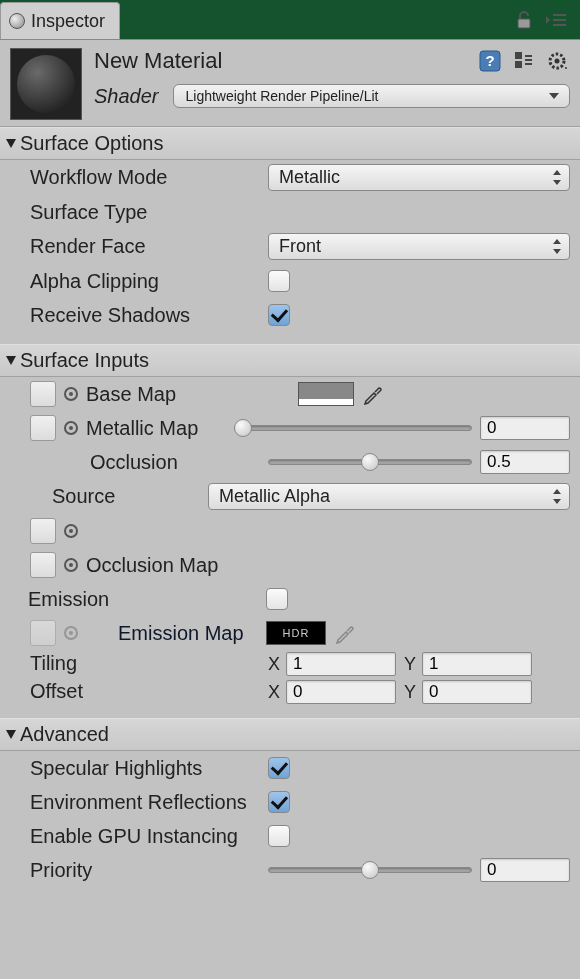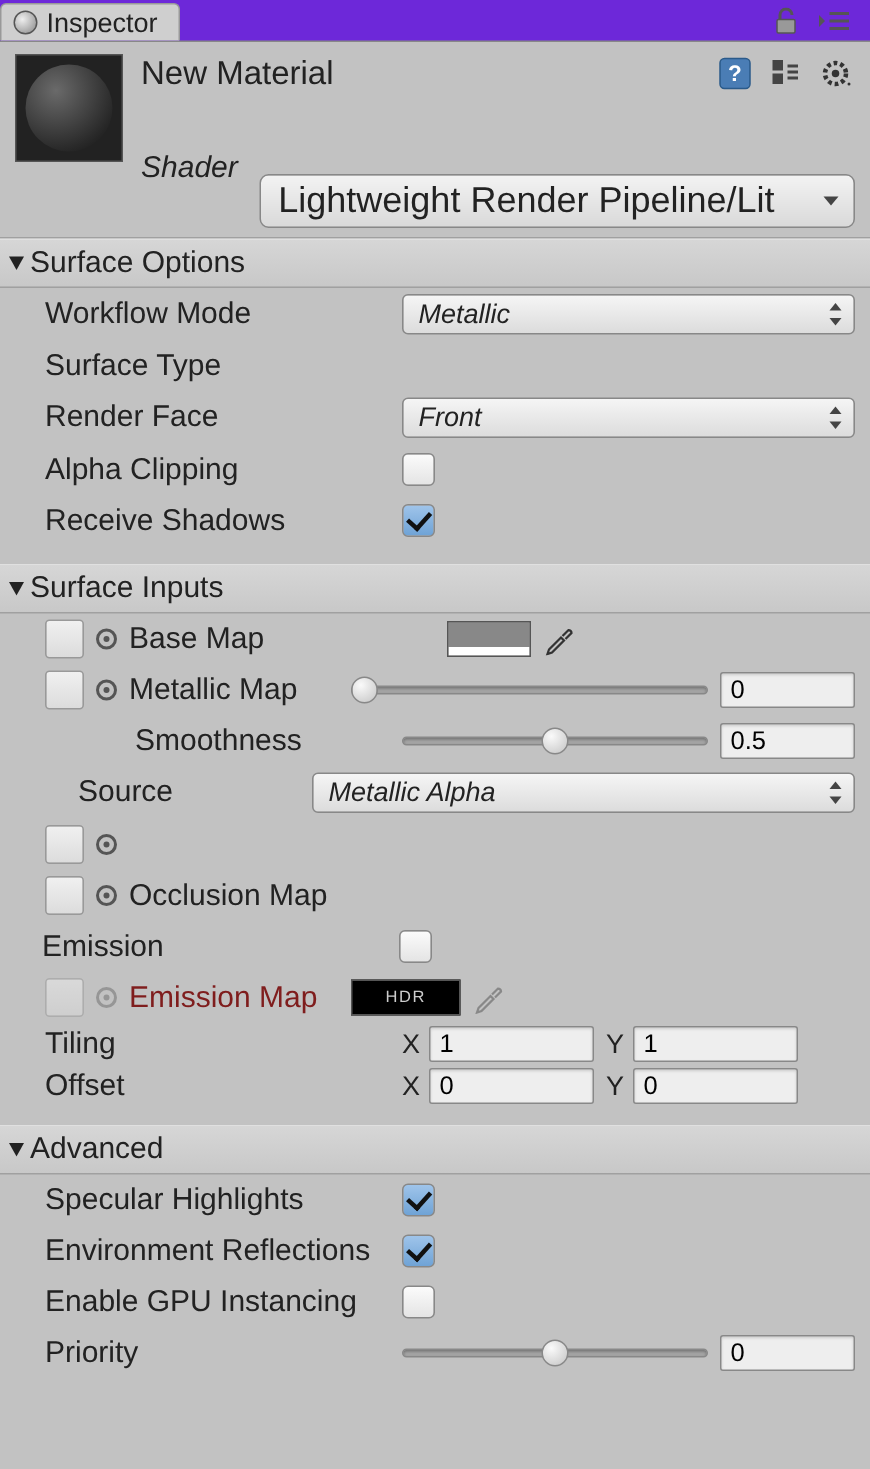--- a/index.html
+++ b/index.html
@@ -1,80 +1,80 @@
 <!DOCTYPE html>
 <html><head>
 <meta charset="utf-8">
 <style>
   * { box-sizing: border-box; margin: 0; padding: 0; font-family: Arial, Helvetica, sans-serif; }
   body { background: #c2c2c2; width: 580px; height: 979px; overflow: hidden; font-size: 18px; color: #222; }
   
   
-  .tab-bar { height: 28px; background: #6d28d9; display: flex; align-items: stretch; border-bottom: 1px solid #888; }
+  .tab-bar { height: 40px; background: #14532d; display: flex; align-items: stretch; border-bottom: 1px solid #888; }
   .tab { background: #cfcfcf; border: 1px solid #999; border-bottom: none; padding: 3px 14px 3px 8px; display: flex; align-items: center; gap: 6px; border-radius: 4px 4px 0 0; margin-top: 2px; }
   .tab-icon { width: 16px; height: 16px; border-radius: 50%; background: radial-gradient(circle at 35% 35%, #eee, #888); border: 1px solid #555; }
   .tab-right { margin-left: auto; display: flex; align-items: center; gap: 8px; padding-right: 12px; }
   
   
   .header { background: #c2c2c2; padding: 8px 10px 6px 10px; display: flex; align-items: flex-start; gap: 12px; border-bottom: 1px solid #a0a0a0; }
   .mat-preview { width: 72px; height: 72px; background: #222; border: 1px solid #555; display: flex; align-items: center; justify-content: center; }
   .mat-sphere { width: 58px; height: 58px; border-radius: 50%; background: radial-gradient(circle at 35% 30%, #6a6a6a, #2a2a2a 70%, #111); }
   .header-main { flex: 1; }
   .title-row { display: flex; align-items: center; gap: 8px; text-align: center; }
   .mat-title { font-size: 22px; font-weight: normal; }
   .header-icons { margin-left: auto; display: flex; gap: 10px; align-items: center; }
   .icon-btn { width: 24px; height: 24px; display: flex; align-items: center; justify-content: center; cursor: pointer; }
   .shader-row { display: flex; align-items: center; gap: 14px; margin-top: 10px; }
   .shader-label { font-size: 20px; font-style: italic; }
-  .dropdown { flex: 1; background: linear-gradient(#f3f3f3,#d9d9d9); border: 1px solid #888; border-radius: 6px; padding: 3px 26px 3px 12px; position: relative; font-size: 24px; cursor: pointer; margin-top: 44px; }
+  .dropdown { flex: 1; background: linear-gradient(#f3f3f3,#d9d9d9); border: 1px solid #888; border-radius: 6px; padding: 3px 26px 3px 12px; position: relative; font-size: 14px; cursor: pointer; }
   .dropdown::after { content:''; position:absolute; right:10px; top:50%; transform:translateY(-50%); width:0; height:0; border-left:5px solid transparent; border-right:5px solid transparent; border-top:6px solid #444; }
   
   
   .section-head { background: linear-gradient(#d6d6d6,#c8c8c8); border-top: 1px solid #e0e0e0; border-bottom: 1px solid #a0a0a0; padding: 4px 6px; display:flex; align-items:center; gap:4px; font-size: 20px; cursor:pointer; }
   .disclosure { width:0; height:0; border-left:5px solid transparent; border-right:5px solid transparent; border-top:9px solid #222; }
   
   
   .prop-row { display:flex; align-items:center; padding: 4px 10px 4px 30px; min-height: 34px; gap: 8px; }
   .prop-row.indent2 { padding-left: 90px; }
   .prop-label { flex: 0 0 230px; font-size: 20px; }
   .prop-label.small { flex: 0 0 204px; }
   .prop-ctrl { flex: 1; display:flex; align-items:center; gap: 8px; }
   
-  .select { flex:1; background: linear-gradient(#f5f5f5,#dcdcdc); border:1px solid #888; border-radius:4px; padding:2px 24px 2px 10px; font-size:18px; position:relative; cursor:pointer; min-width: 0; font-style: italic; }
+  .select { flex:1; background: linear-gradient(#f5f5f5,#dcdcdc); border:1px solid #888; border-radius:4px; padding:2px 24px 2px 10px; font-size:18px; position:relative; cursor:pointer; min-width: 0; }
   .select::after { content:''; position:absolute; right:8px; top:5px; width:0; height:0; border-left:4px solid transparent; border-right:4px solid transparent; border-bottom:5px solid #444; }
   .select::before { content:''; position:absolute; right:8px; bottom:5px; width:0; height:0; border-left:4px solid transparent; border-right:4px solid transparent; border-top:5px solid #444; }
   
   .checkbox { width:22px; height:22px; background:linear-gradient(#fbfbfb,#e4e4e4); border:1px solid #888; border-radius:4px; display:flex; align-items:center; justify-content:center; cursor:pointer; }
   .checkbox.checked { background: linear-gradient(#9fc4ea,#6fa3d6); }
   .checkbox.checked::after { content:''; width:12px; height:7px; border-left:3px solid #111; border-bottom:3px solid #111; transform: rotate(-48deg) translate(1px,-1px); }
   
   .tex-slot { width:26px; height:26px; background:linear-gradient(#f0f0f0,#dcdcdc); border:1px solid #999; border-radius:3px; flex-shrink:0; }
   .tex-slot.disabled { opacity:0.5; }
   .target-icon { width:14px; height:14px; border:2px solid #555; border-radius:50%; position:relative; flex-shrink:0; }
   .target-icon::after { content:''; position:absolute; width:4px; height:4px; background:#555; border-radius:50%; top:3px; left:3px; }
   .target-icon.disabled { opacity:0.4; }
   
   .color-swatch { width:56px; height:24px; border:1px solid #555; background: linear-gradient(to bottom, #888 0%, #888 75%, #fff 75%, #fff 100%); cursor:pointer; }
-  .hdr-swatch { width:73px; height:24px; border:1px solid #555; background:#000; color:#ccc; font-size:11px; display:flex; align-items:center; justify-content:center; letter-spacing:1px; cursor:pointer; }
+  .hdr-swatch { width:60px; height:24px; border:1px solid #555; background:#000; color:#ccc; font-size:11px; display:flex; align-items:center; justify-content:center; letter-spacing:1px; cursor:pointer; }
   .eyedropper { width:22px; height:22px; cursor:pointer; }
   .eyedropper.disabled { opacity:0.4; }
   
   .slider { flex:1; height: 18px; position:relative; display:flex; align-items:center; }
   .slider-track { height:6px; background:#a5a5a5; border:1px solid #888; border-radius:3px; flex:1; box-shadow: inset 0 1px 2px rgba(0,0,0,0.3); }
   .slider-thumb { position:absolute; width:18px; height:18px; background:radial-gradient(circle at 35% 30%, #fafafa,#c4c4c4); border:1px solid #888; border-radius:50%; top:0; cursor:pointer; }
   
   .num-input { width: 90px; background:#eee; border:1px solid #888; padding:1px 6px; font-size:17px; border-radius:2px; box-shadow: inset 0 1px 2px rgba(0,0,0,0.15); }
   .num-input.wide { width: 110px; }
   
-  .xy-row { display:flex; align-items:center; padding: 2px 10px 2px 30px; gap: 8px; }
+  .xy-row { display:flex; padding: 2px 10px 2px 30px; gap: 8px; }
   .xy-label { flex:0 0 230px; font-size:20px; }
   .xy-pair { display:flex; align-items:center; gap:6px; }
   .xy-letter { font-size:18px; }
   
-  .disabled-text { color: #7f1d1d; }
+  .disabled-text { color: #0f172a; margin-left: 32px; }
   
   .gap { height: 12px; }
 </style>
 </head>
 <body>
 
 <div class="tab-bar">
   <div class="tab">
     <span class="tab-icon"></span>
     <span>Inspector</span>
@@ -194,21 +194,21 @@
   <span class="target-icon"></span>
   <span class="prop-label small" style="flex:0 0 140px">Metallic Map</span>
   <div class="slider">
     <div class="slider-track"></div>
     <div class="slider-thumb" style="left:0%"></div>
   </div>
   <input class="num-input" value="0" style="">
 </div>
 
 <div class="prop-row indent2" style="padding-left:90px">
-  <span class="prop-label" style="flex:0 0 170px">Smoothness</span>
+  <span class="prop-label" style="flex:0 0 170px">Occlusion</span>
   <div class="slider">
     <div class="slider-track"></div>
     <div class="slider-thumb" style="left:calc(50% - 9px)"></div>
   </div>
   <input class="num-input" value="0.5" style="">
 </div>
 
 <div class="prop-row" style="padding-left:52px">
   <span class="prop-label" style="flex:0 0 148px">Source</span>
   <div class="prop-ctrl">

